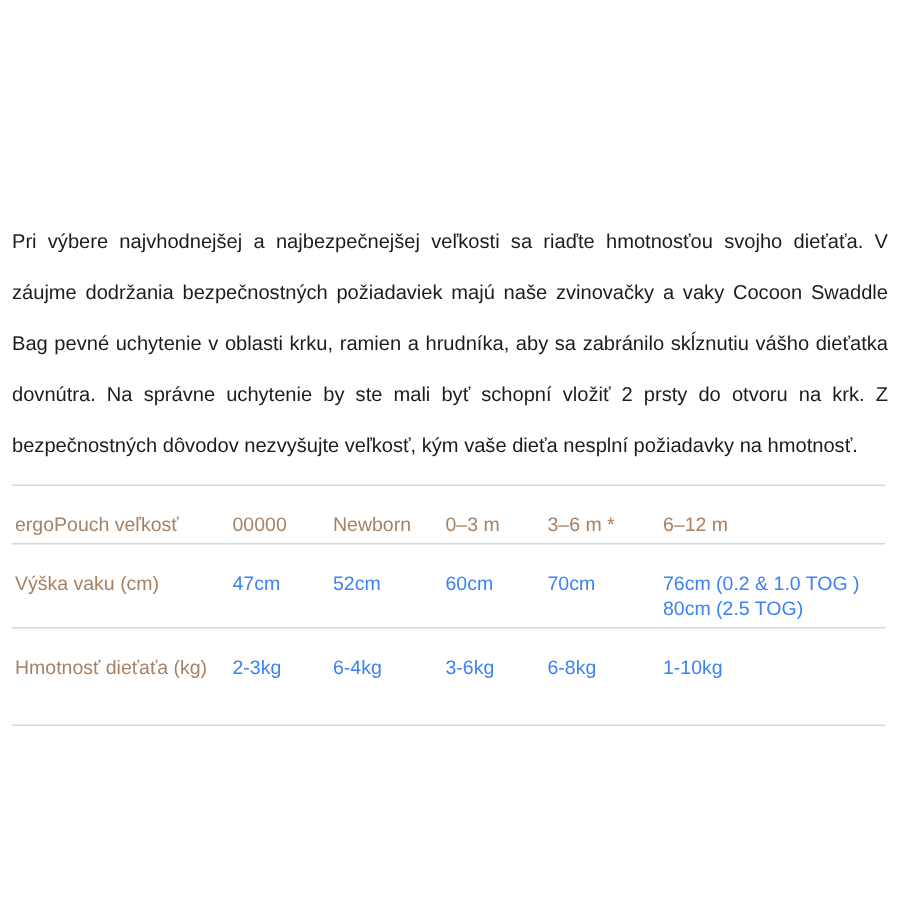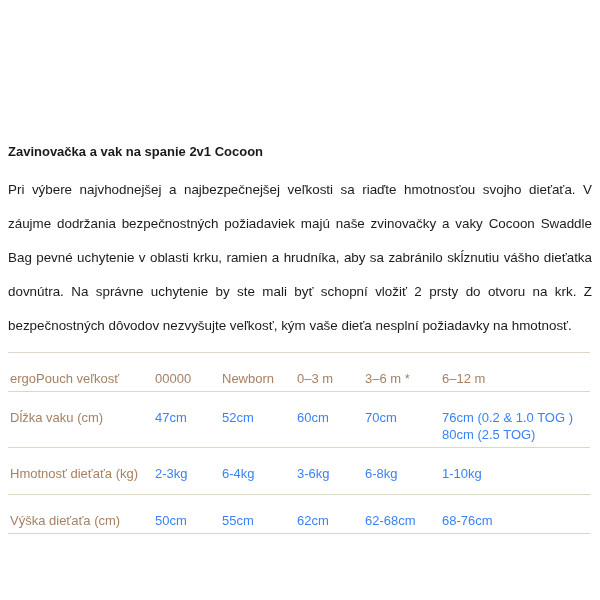--- a/index.html
+++ b/index.html
@@ -52,35 +52,34 @@
   th.col-head, th.row-label {
     font-weight: bold;
     color: #a78163;
   }
   td.cell {
     color: #3b82f6;
     white-space: pre-line;
   }
   tr.hdr   { height: 26px; }
   tr.row-1 { height: 51px; }
-  tr.row-2 { height: 47px; }
+  tr.row-2 { height: 65px; }
   tr.row-3 { height: 27px; }
   col.c-label { width: 145px; }
   col.c-1 { width: 67px; }
   col.c-2 { width: 75px; }
   col.c-3 { width: 68px; }
   col.c-4 { width: 77px; }
   col.c-5 { width: auto; }
 </style>
 </head>
 <body>
 
 <div class="page">
 
-  <h2 class="doc-title">Zavinovačka a vak na spanie 2v1 Cocoon</h2>
 
   <p class="intro">Pri výbere najvhodnejšej a najbezpečnejšej veľkosti sa riaďte hmotnosťou svojho dieťaťa. V záujme dodržania bezpečnostných požiadaviek majú naše zvinovačky a vaky Cocoon Swaddle Bag pevné uchytenie v oblasti krku, ramien a hrudníka, aby sa zabránilo skĺznutiu vášho dieťatka dovnútra. Na správne uchytenie by ste mali byť schopní vložiť 2 prsty do otvoru na krk. Z bezpečnostných dôvodov nezvyšujte veľkosť, kým vaše dieťa nesplní požiadavky na hmotnosť.</p>
 
   <table class="size-table">
     <colgroup>
       <col class="c-label">
         <col class="c-1">
         <col class="c-2">
         <col class="c-3">
         <col class="c-4">
@@ -91,40 +90,32 @@
         <th class="col-head">ergoPouch veľkosť</th>
         <th class="col-head">00000</th>
         <th class="col-head">Newborn</th>
         <th class="col-head">0–3 m</th>
         <th class="col-head">3–6 m *</th>
         <th class="col-head">6–12 m</th>
       </tr>
     </thead>
     <tbody>
       <tr class="row-1">
-        <th class="row-label">Dĺžka vaku (cm)</th>
+        <th class="row-label">Výška vaku (cm)</th>
         <td class="cell">47cm</td>
         <td class="cell">52cm</td>
         <td class="cell">60cm</td>
         <td class="cell">70cm</td>
         <td class="cell">76cm (0.2 &amp; 1.0 TOG )
 80cm (2.5 TOG)</td>
       </tr>
       <tr class="row-2">
         <th class="row-label">Hmotnosť dieťaťa (kg)</th>
         <td class="cell">2-3kg</td>
         <td class="cell">6-4kg</td>
         <td class="cell">3-6kg</td>
         <td class="cell">6-8kg</td>
         <td class="cell">1-10kg</td>
       </tr>
-      <tr class="row-3">
-        <th class="row-label">Výška dieťaťa (cm)</th>
-        <td class="cell">50cm</td>
-        <td class="cell">55cm</td>
-        <td class="cell">62cm</td>
-        <td class="cell">62-68cm</td>
-        <td class="cell">68-76cm</td>
-      </tr>
     </tbody>
   </table>
 
 </div>
 
 </body></html>

